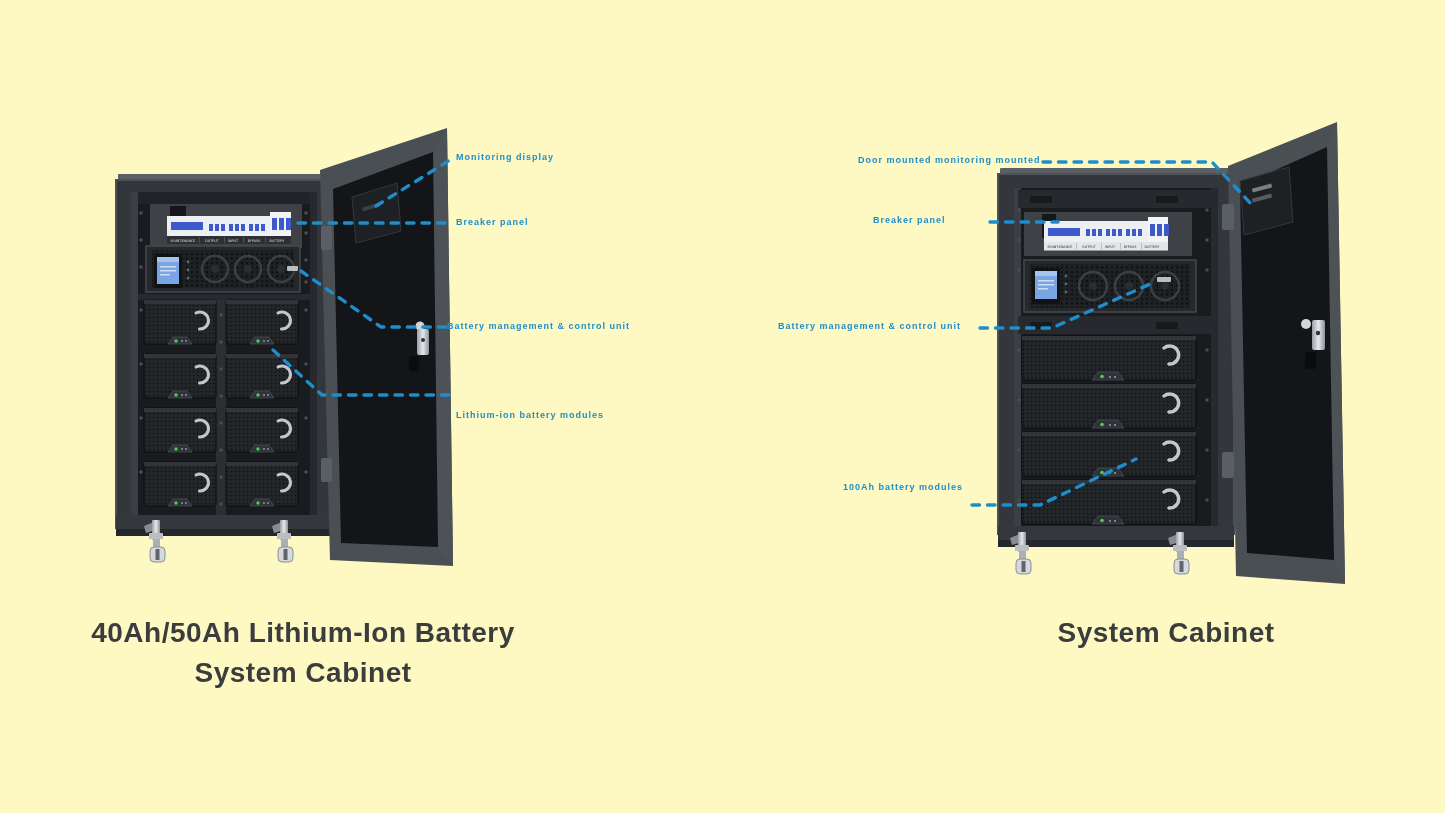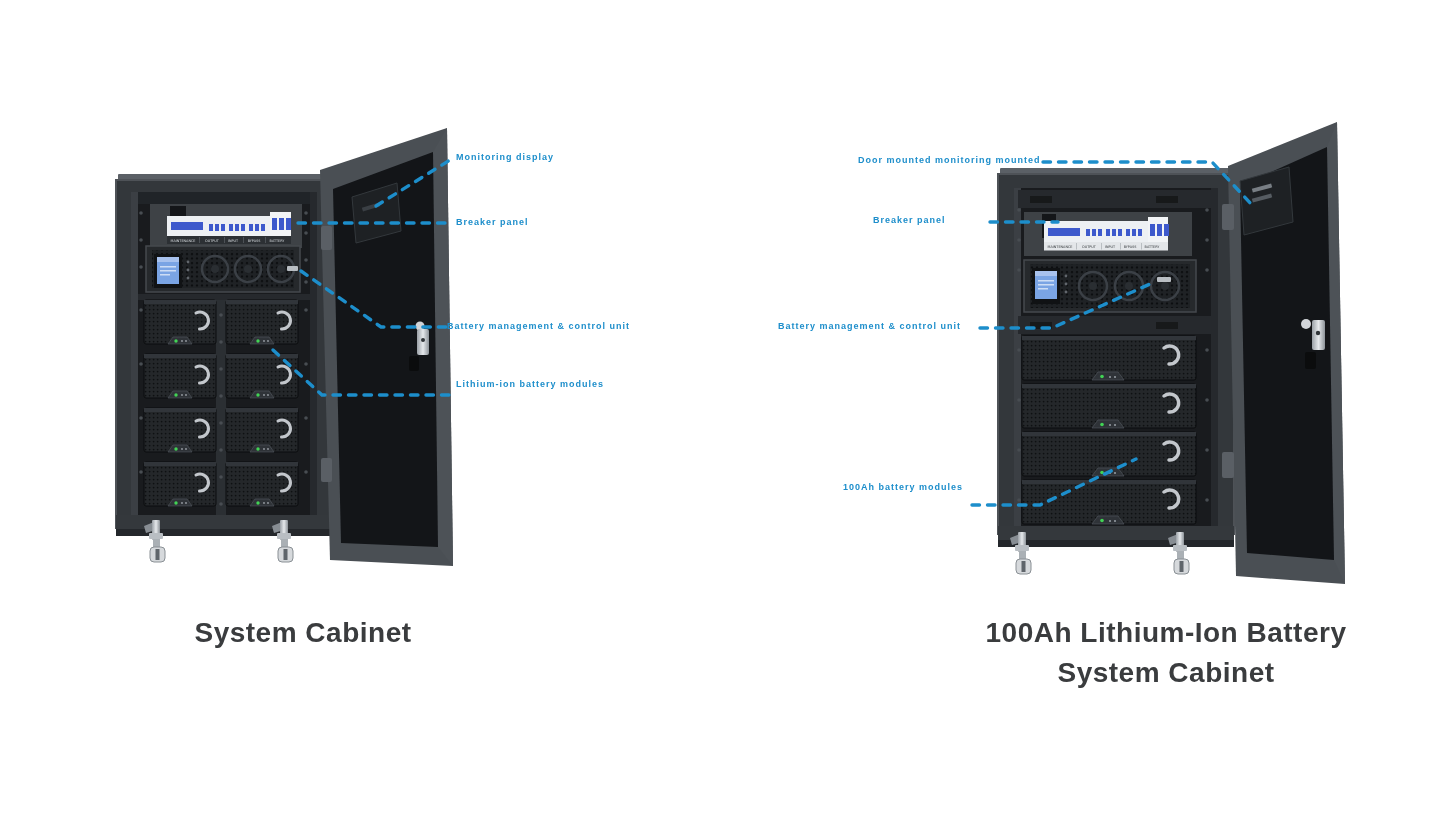--- a/index.html
+++ b/index.html
@@ -1,16 +1,16 @@
 <!DOCTYPE html>
 <html><head>
 <meta charset="utf-8">
 <style>
   html,body{margin:0;padding:0;background:#000;}
-  .stage{position:relative;width:1445px;height:813px;background:#ffffff;overflow:hidden;
+  .stage{position:relative;width:1445px;height:813px;background:#fef9c3;overflow:hidden;
          font-family:"Liberation Sans",sans-serif;}
   svg.art{position:absolute;left:0;top:0;}
   .callout{position:absolute;font:700 9px "Liberation Sans",sans-serif;color:#1d8ecb;
            letter-spacing:1px;white-space:nowrap;}
   .title{position:absolute;width:432px;text-align:center;
          font:700 28px/40px "Liberation Sans",sans-serif;color:#3a3c3e;letter-spacing:.5px;}
 </style>
 </head>
 <body>
 
@@ -322,28 +322,28 @@
     <polyline points="1043,162 1212,162 1253,206"></polyline>
     <polyline points="990,222 1058,222"></polyline>
     <polyline points="980,328 1052,328 1150,284"></polyline>
     <polyline points="972,505 1040,505 1136,459"></polyline>
   </g>
 </svg>
 
 <span class="callout" style="left:456px;top:152px">Monitoring display</span>
 <span class="callout" style="left:456px;top:217px">Breaker panel</span>
 <span class="callout" style="left:447px;top:321px">Battery management &amp; control unit</span>
-<span class="callout" style="left:456px;top:379px">Lithium-ion battery modules</span>
+<span class="callout" style="left:456px;top:410px">Lithium-ion battery modules</span>
 
 <span class="callout" style="left:858px;top:155px">Door mounted monitoring mounted</span>
 <span class="callout" style="left:873px;top:215px">Breaker panel</span>
 <span class="callout" style="left:778px;top:321px">Battery management &amp; control unit</span>
 <span class="callout" style="left:843px;top:482px">100Ah battery modules</span>
 
 <div class="title" style="left:87px;top:613px">
+  <div>40Ah/50Ah Lithium-Ion Battery</div>
   <div>System Cabinet</div>
 </div>
 <div class="title" style="left:950px;top:613px">
-  <div>100Ah Lithium-Ion Battery</div>
   <div>System Cabinet</div>
 </div>
 
 </div>
 
 </body></html>

